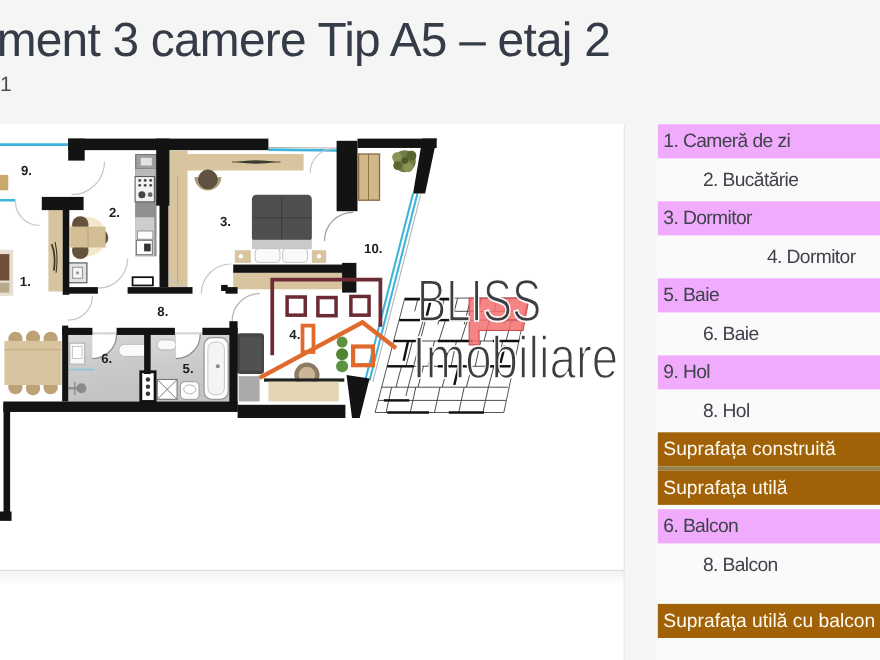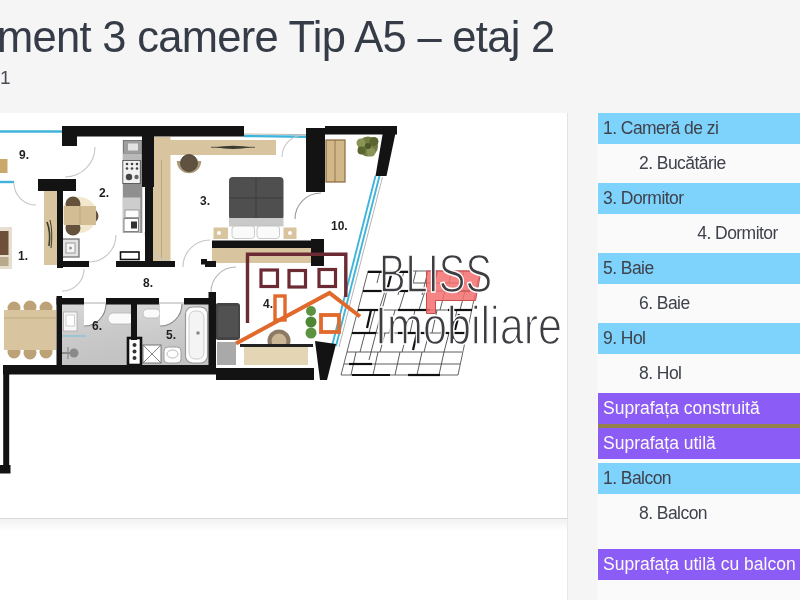--- a/index.html
+++ b/index.html
@@ -8,43 +8,43 @@
   #title{position:absolute;left:-127px;top:13px;font-size:43.5px;color:#353b47;
          white-space:nowrap;letter-spacing:-0.7px;}
   #subtitle{position:absolute;left:0px;top:67px;font-size:19px;color:#4a4a55;}
   #card{position:absolute;left:0;top:113px;width:567px;height:405px;background:#fff;
         border-right:1px solid #e3e3e6;border-bottom:1px solid #d9d9dc;}
   #below{position:absolute;left:0;top:519px;width:567px;height:81px;
          background:linear-gradient(#f2f2f3,#ffffff 12px);border-right:1px solid #e9e9eb;}
   #plan{position:absolute;left:0;top:113px;width:568px;height:405px;}
   .row{position:absolute;left:598px;width:202px;height:31px;line-height:31px;
        font-size:17.5px;color:#3f424b;padding-left:5px;box-sizing:border-box;
-       white-space:nowrap;background:#7dd3fc;letter-spacing:-0.55px;}
+       white-space:nowrap;background:#f0abfc;letter-spacing:-0.55px;}
   .row.w{background:transparent;margin-left:36px;}
-  .row.g{background:#8b5cf6;color:#fdfbf3;letter-spacing:0;}
+  .row.g{background:#a16207;color:#fdfbf3;letter-spacing:0;}
 </style>
 </head>
 <body>
 <div id="title">Apartament 3 camere Tip A5 – etaj 2</div>
 <div id="subtitle">1</div>
 <div id="card"></div>
 <div id="sidecol" style="position:absolute;left:597px;top:113px;width:203px;height:487px;background:#fafafa;"></div>
 <div id="below"></div>
 <div class="row" style="top:113px;">1. Cameră de zi</div>
 <div class="row w" style="top:148px;">2. Bucătărie</div>
 <div class="row" style="top:183px;">3. Dormitor</div>
 <div class="row w" style="top:218px;text-align:center;">4. Dormitor</div>
 <div class="row" style="top:253px;">5. Baie</div>
 <div class="row w" style="top:288px;">6. Baie</div>
 <div class="row" style="top:323px;">9. Hol</div>
 <div class="row w" style="top:358px;">8. Hol</div>
 <div class="row g" style="top:393px;">Suprafața construită</div>
 <div style="position:absolute;left:598px;top:424px;width:202px;height:4px;background:#95814a;"></div>
 <div class="row g" style="top:428px;">Suprafața utilă</div>
-<div class="row" style="top:463px;">1. Balcon</div>
+<div class="row" style="top:463px;">6. Balcon</div>
 <div class="row w" style="top:498px;">8. Balcon</div>
 <div class="row g" style="top:549px;">Suprafața utilă cu balcon</div>
 <svg id="plan" viewBox="0 113 568 405" xmlns="http://www.w3.org/2000/svg">
   <defs>
     <linearGradient id="bathg" x1="0" y1="0" x2="0.25" y2="1">
       <stop offset="0" stop-color="#d9d9d9"></stop>
       <stop offset="0.55" stop-color="#cacaca"></stop>
       <stop offset="1" stop-color="#c3c3c3"></stop>
     </linearGradient>
   </defs>

